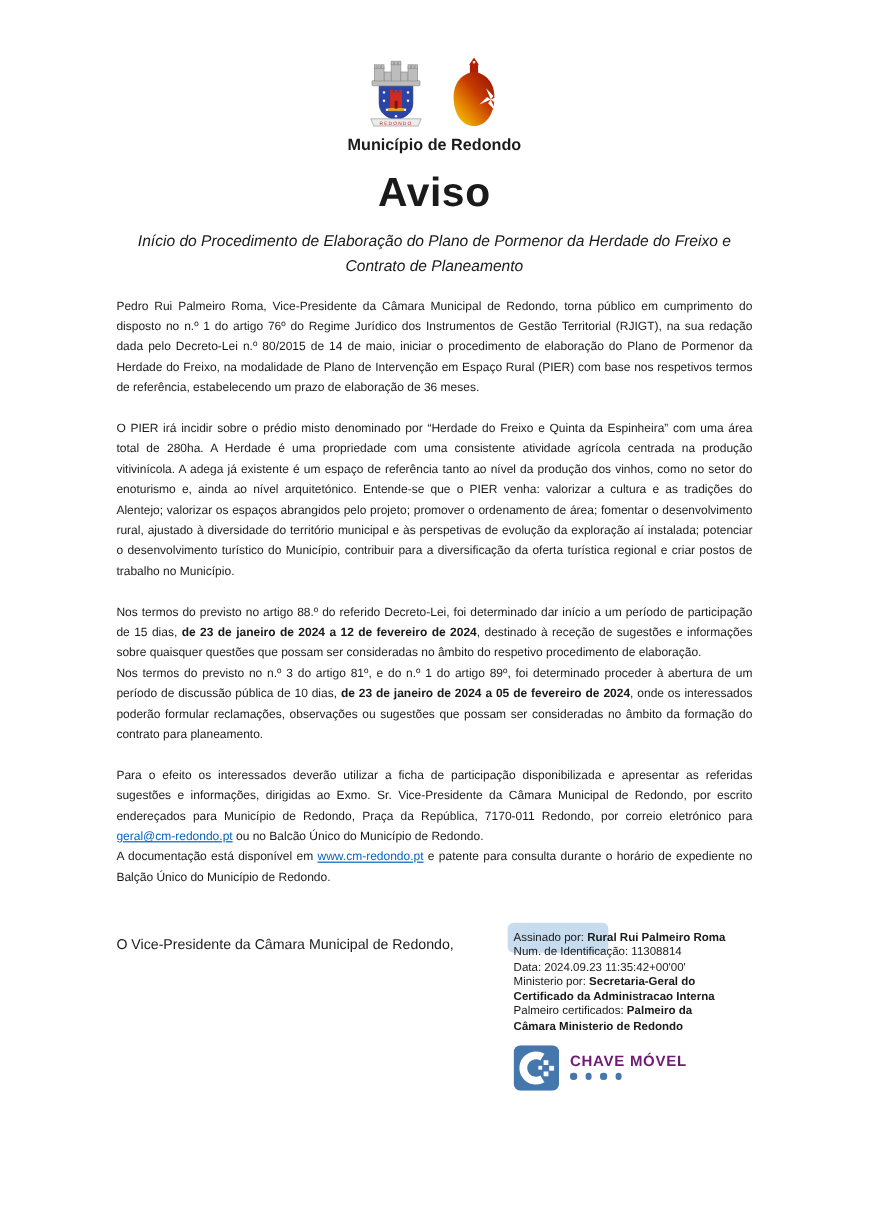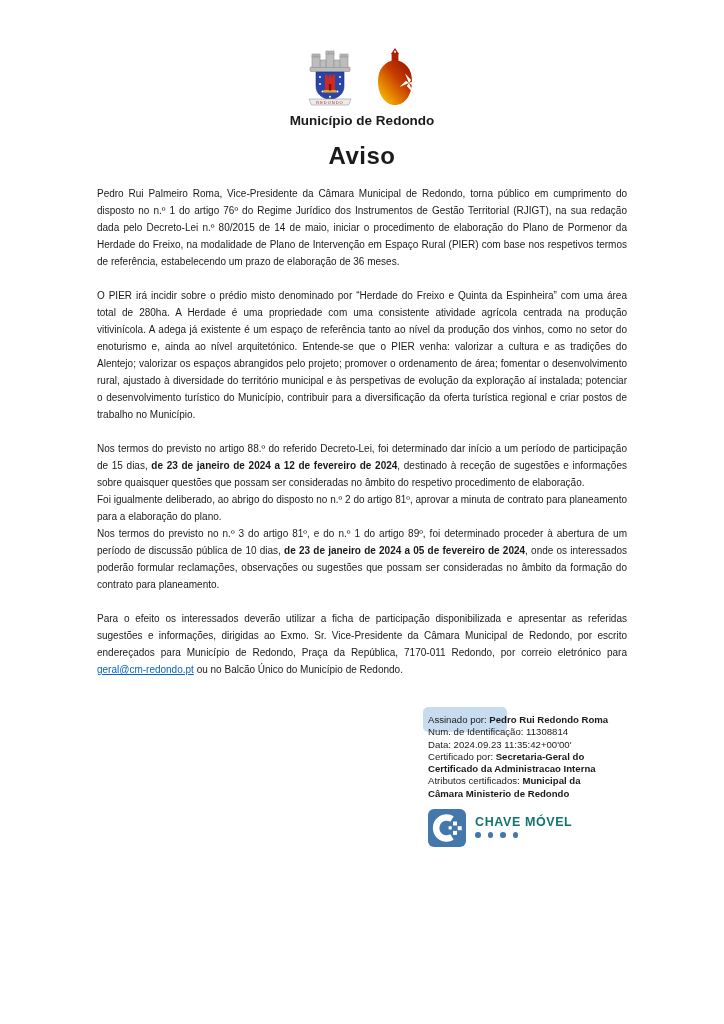--- a/index.html
+++ b/index.html
@@ -3,36 +3,36 @@
 <meta charset="utf-8">
 <style>
   html,body{margin:0;padding:0;background:#ffffff;}
   .doc{
     position:relative;width:724px;height:972px;background:#ffffff;
     font-family:"Liberation Sans",sans-serif;color:#1a1a1a;overflow:hidden;
   }
   .header{padding-top:44px;text-align:center;}
   .logos{display:flex;justify-content:center;align-items:flex-end;gap:12px;height:66px;}
   .org-name{font-size:13.5px;font-weight:700;margin-top:3px;}
-  .title{margin:14px 0 0;text-align:center;font-size:24px;font-weight:700;letter-spacing:.5px;}
+  .title{margin:14px 0 0;text-align:center;font-size:34px;font-weight:700;letter-spacing:.5px;}
   .subtitle{margin:9px auto 0;max-width:532px;text-align:center;font-style:italic;font-size:13px;line-height:21px;}
   .content{margin-top:15px;padding:0 97px;font-size:10px;line-height:17px;text-align:justify;}
   .content p{margin:0;}
   .content p.gap{margin-top:17px;}
   .b{font-weight:700;}
   .doc-link{color:#0563c1;text-decoration:underline;cursor:pointer;margin-top:46px;}
   .closing-row{display:flex;align-items:flex-start;padding:0 82px 0 97px;margin-top:36px;}
   .closing{font-size:11.8px;white-space:nowrap;padding-top:4px;}
   .sig-block{margin-left:auto;width:214px;position:relative;font-size:9.6px;line-height:12.3px;}
   .sig-highlight{position:absolute;top:-7px;left:-5px;width:84px;height:25px;background:#c8dcef;border-radius:5px;}
   .sig-lines{position:relative;}
   .sig-line{white-space:nowrap;}
   .cm-logo{display:flex;align-items:flex-start;gap:9px;margin-top:9px;position:relative;}
   .cm-square{flex:none;display:block;}
-  .cm-text{color:#0f766e;font-weight:700;font-size:12.5px;letter-spacing:.6px;margin-top:7px;font-family:"Liberation Sans",sans-serif;}
+  .cm-text{color:#701a75;font-weight:700;font-size:12.5px;letter-spacing:.6px;margin-top:7px;font-family:"Liberation Sans",sans-serif;}
   .cm-dots{display:flex;gap:7px;margin-top:4px;}
   .cm-dots span{width:5.5px;height:5.5px;border-radius:50%;background:#4478ad;display:block;}
 </style>
 </head>
 <body>
 
 <div class="doc">
 
   <div class="header">
     <div class="logos">
@@ -99,41 +99,43 @@
           <path d="M0 0 L4 9.5 L-2.2 3 Z"></path>
           <path d="M0 0 L-9.5 4 L-3 -2.2 Z"></path>
           <path d="M0 0 L-4 -9.5 L2.2 -3 Z"></path>
         </g>
       </svg>
     </div>
     <div class="org-name">Município de Redondo</div>
   </div>
 
   <h1 class="title">Aviso</h1>
+  <div class="subtitle">Início do Procedimento de Elaboração do Plano de Pormenor da Herdade do Freixo e Contrato de Planeamento</div>
 
   <div class="content">
     <p class="para"><span>Pedro Rui Palmeiro Roma, Vice-Presidente da Câmara Municipal de Redondo, torna público em cumprimento do disposto no n.º 1 do artigo 76º do Regime Jurídico dos Instrumentos de Gestão Territorial (RJIGT), na sua redação dada pelo Decreto-Lei n.º 80/2015 de 14 de maio, iniciar o procedimento de elaboração do Plano de Pormenor da Herdade do Freixo, na modalidade de Plano de Intervenção em Espaço Rural (PIER) com base nos respetivos termos de referência, estabelecendo um prazo de elaboração de 36 meses.</span></p>
     <p class="para gap"><span>O PIER irá incidir sobre o prédio misto denominado por “Herdade do Freixo e Quinta da Espinheira” com uma área total de 280ha. A Herdade é uma propriedade com uma consistente atividade agrícola centrada na produção vitivinícola. A adega já existente é um espaço de referência tanto ao nível da produção dos vinhos, como no setor do enoturismo e, ainda ao nível arquitetónico. Entende-se que o PIER venha: valorizar a cultura e as tradições do Alentejo; valorizar os espaços abrangidos pelo projeto; promover o ordenamento de área; fomentar o desenvolvimento rural, ajustado à diversidade do território municipal e às perspetivas de evolução da exploração aí instalada; potenciar o desenvolvimento turístico do Município, contribuir para a diversificação da oferta turística regional e criar postos de trabalho no Município.</span></p>
     <p class="para gap"><span>Nos termos do previsto no artigo 88.º do referido Decreto-Lei, foi determinado dar início a um período de participação de 15 dias, </span><span class="b">de 23 de janeiro de 2024 a 12 de fevereiro de 2024</span><span>, destinado à receção de sugestões e informações sobre quaisquer questões que possam ser consideradas no âmbito do respetivo procedimento de elaboração.</span></p>
-    <p class="para"><span>Foi igualmente deliberado, ao abrigo do disposto no n.º 2 do artigo 81º, aprovar a minuta de contrato para planeamento para a elaboração do plano.</span></p>
     <p class="para"><span>Nos termos do previsto no n.º 3 do artigo 81º, e do n.º 1 do artigo 89º, foi determinado proceder à abertura de um período de discussão pública de 10 dias, </span><span class="b">de 23 de janeiro de 2024 a 05 de fevereiro de 2024</span><span>, onde os interessados poderão formular reclamações, observações ou sugestões que possam ser consideradas no âmbito da formação do contrato para planeamento.</span></p>
     <p class="para gap"><span>Para o efeito os interessados deverão utilizar a ficha de participação disponibilizada e apresentar as referidas sugestões e informações, dirigidas ao Exmo. Sr. Vice-Presidente da Câmara Municipal de Redondo, por escrito endereçados para Município de Redondo, Praça da República, 7170-011 Redondo, por correio eletrónico para </span><a class="doc-link" href="#">geral@cm-redondo.pt</a><span> ou no Balcão Único do Município de Redondo.</span></p>
+    <p class="para"><span>A documentação está disponível em </span><a class="doc-link" href="#">www.cm-redondo.pt</a><span> e patente para consulta durante o horário de expediente no Balção Único do Município de Redondo.</span></p>
   </div>
 
   <div class="closing-row">
+    <div class="closing">O Vice-Presidente da Câmara Municipal de Redondo,</div>
 
     <div class="sig-block">
       <div class="sig-highlight"></div>
       <div class="sig-lines">
-        <div class="sig-line"><span>Assinado por: </span><span class="b">Pedro Rui Redondo Roma</span></div>
+        <div class="sig-line"><span>Assinado por: </span><span class="b">Rural Rui Palmeiro Roma</span></div>
         <div class="sig-line"><span>Num. de Identificação: 11308814</span></div>
         <div class="sig-line"><span>Data: 2024.09.23 11:35:42+00'00'</span></div>
-        <div class="sig-line"><span>Certificado por: </span><span class="b">Secretaria-Geral do</span></div>
+        <div class="sig-line"><span>Ministerio por: </span><span class="b">Secretaria-Geral do</span></div>
         <div class="sig-line"><span class="b">Certificado da Administracao Interna</span></div>
-        <div class="sig-line"><span>Atributos certificados: </span><span class="b">Municipal da</span></div>
+        <div class="sig-line"><span>Palmeiro certificados: </span><span class="b">Palmeiro da</span></div>
         <div class="sig-line"><span class="b">Câmara Ministerio de Redondo</span></div>
       </div>
       <div class="cm-logo">
         <svg class="cm-square" width="38" height="38" viewBox="0 0 38 38">
           <rect width="38" height="38" rx="6" fill="#4478ad"></rect>
           <path d="M24 10 A 10.5 10.5 0 1 0 24 28" fill="none" stroke="#ffffff" stroke-width="6.5"></path>
           <g fill="#ffffff">
             <rect x="25" y="12.5" width="4" height="4"></rect>
             <rect x="29.7" y="17.2" width="4" height="4"></rect>
             <rect x="25" y="21.9" width="4" height="4"></rect>

